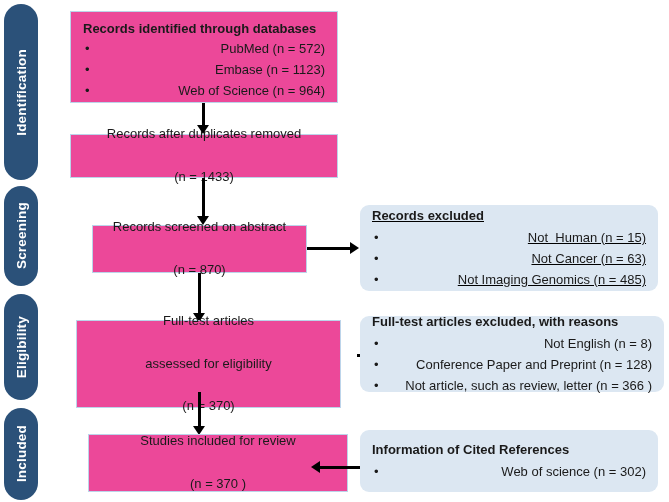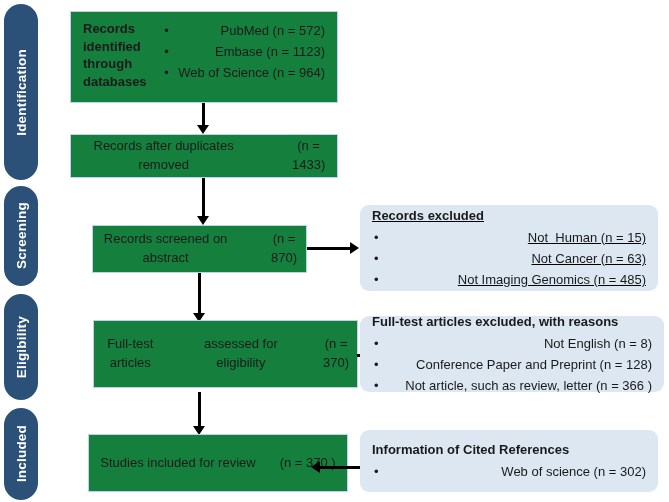--- a/index.html
+++ b/index.html
@@ -37,25 +37,25 @@
     font-size: 13.5px;
     font-weight: bold;
     letter-spacing: 0.2px;
     white-space: nowrap;
     color: #ffffff;
   }
 
   
   .proc-box {
     position: absolute;
-    background: #15803d;
+    background: #ec4899;
     border: 1px solid #bcd4ea;
     box-sizing: border-box;
     display: flex;
-    flex-direction: row;
+    flex-direction: column;
     justify-content: center;
   }
   .proc-box.centered {
     align-items: center;
     text-align: center;
     gap: 24px;
   }
   .proc-title {
     font-size: 13px;
     font-weight: bold;
@@ -200,21 +200,21 @@
     <ul class="bullet-list">
       <li>Not  Human (n = 15)</li>
       <li>Not Cancer (n = 63)</li>
       <li>Not Imaging Genomics (n = 485)</li>
     </ul>
   </div>
 
   <div class="v-line" style="left:198px; top:273px; height:44px;"></div>
   <div class="arrow-down" style="left:193px; top:313px;"></div>
 
-  <div class="proc-box centered" style="left:93px; top:320px; width:265px; height:68px;">
+  <div class="proc-box centered" style="left:76px; top:320px; width:265px; height:88px;">
     <div class="proc-line">Full-test articles</div>
     <div class="proc-line">assessed for eligibility</div>
     <div class="proc-line">(n = 370)</div>
   </div>
 
   <div class="h-line" style="left:357px; top:354px; width:20px;"></div>
   <div class="arrow-right" style="left:374px; top:349px;"></div>
 
   <div class="note-box" style="left:360px; top:316px; width:304px; height:76px;">
     <div class="note-title">Full-test articles excluded, with reasons</div>

